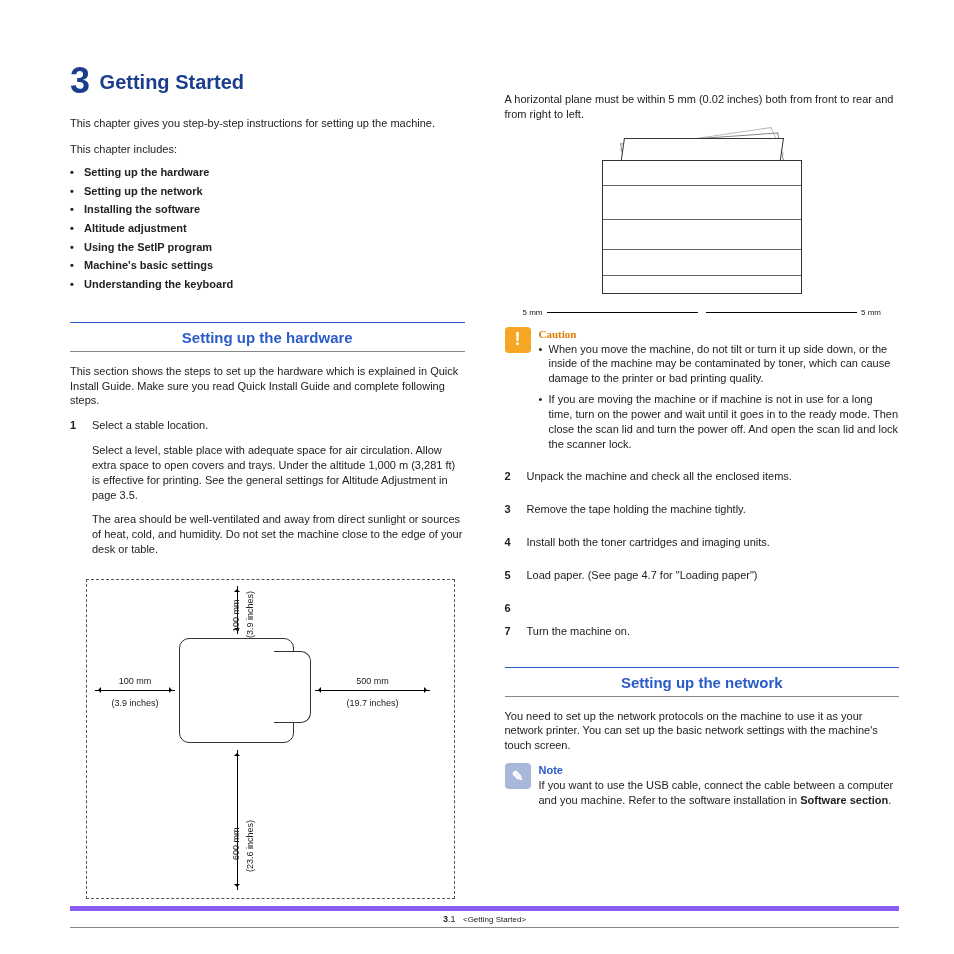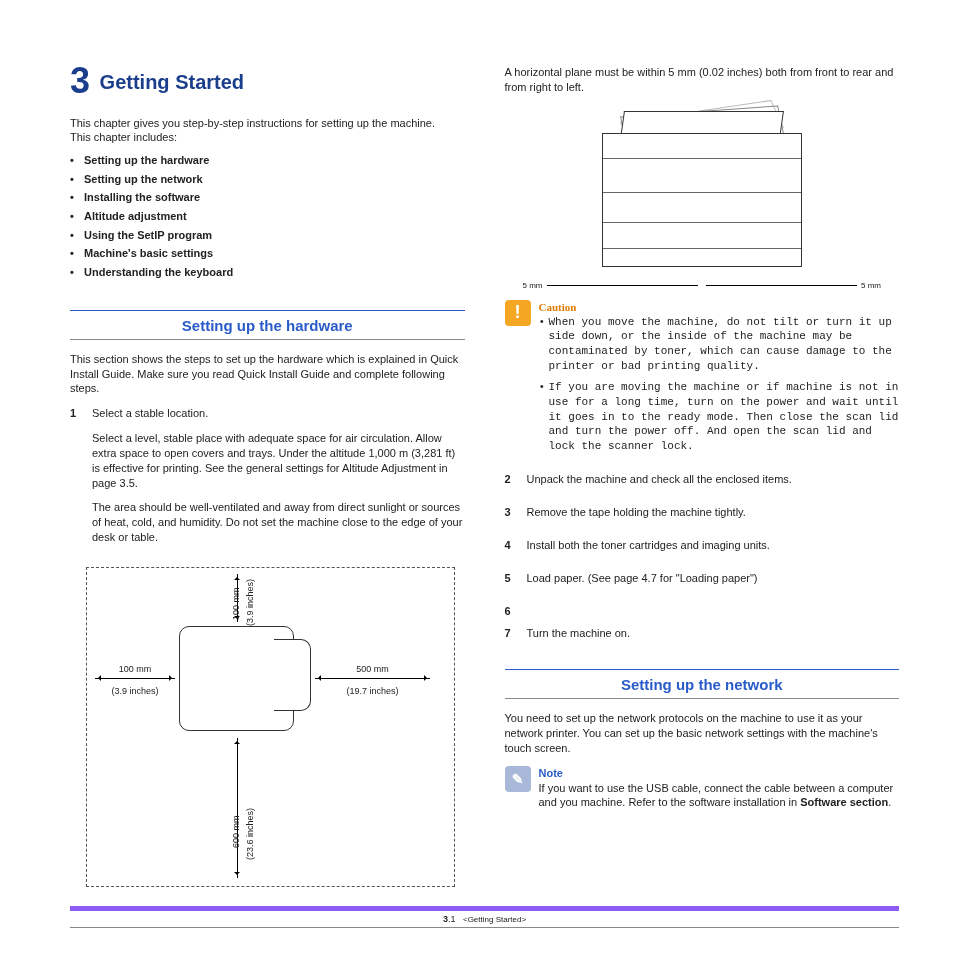--- a/index.html
+++ b/index.html
@@ -1,21 +1,21 @@
 <!DOCTYPE html>
 <html><head>
 <meta charset="utf-8">
 <style>
   * { box-sizing: border-box; margin: 0; padding: 0; }
   body { font-family: Arial, Helvetica, sans-serif; font-size: 11px; color: #222; background: #fff; width: 954px; height: 954px; position: relative; }
   .page { padding: 60px 55px 40px 70px; display: flex; gap: 40px; }
   .col { flex: 1; min-width: 0; }
   .chapter-title { color: #1a3e8c; font-size: 20px; font-weight: bold; margin-bottom: 14px; }
   .chapter-number { font-size: 36px; font-weight: bold; vertical-align: -4px; margin-right: 4px; }
-  .intro { line-height: 1.35; }
+  .intro { line-height: 1.35; margin-bottom: 12px; }
   .includes { margin-bottom: 8px; }
   .toc { list-style: none; padding-left: 14px; margin-bottom: 28px; }
   .toc li { font-weight: bold; line-height: 1.7; position: relative; }
   .toc li::before { content: "•"; position: absolute; left: -14px; }
   .section-heading { color: #2a5cc9; font-size: 15px; font-weight: bold; text-align: center; border-top: 1.5px solid #2a5cc9; border-bottom: 1px solid #888; padding: 6px 0 5px; margin: 8px 0 12px; }
   .para { line-height: 1.35; margin-bottom: 10px; }
   .steps { list-style: none; }
   .steps > li { display: flex; gap: 12px; margin-bottom: 8px; line-height: 1.35; }
   .steps .num { font-weight: bold; min-width: 10px; }
   .steps .body > p { margin-bottom: 10px; }
@@ -42,21 +42,21 @@
   .pf-dim-arrow { flex:1; border-top:1px solid #000; margin: 4px 4px 0; position:relative; }
   .callout { display:flex; gap:8px; margin: 10px 0 12px; }
   .callout-icon { width:26px; height:26px; border-radius:4px; flex-shrink:0; display:flex; align-items:center; justify-content:center; font-size:18px; font-weight:bold; color:#fff; }
   .caution-icon { background:#f5a623; }
   .note-icon { background:#a8b8d8; font-size:14px; }
   .callout-title { font-weight:bold; }
   .callout-title.caution { color:#e07b00;font-family:Liberation Serif, serif; }
   .callout-title.note { color:#2a5cc9; }
   .callout-body { line-height:1.35; }
   .callout-body ul { list-style:none; padding-left:10px; }
-  .callout-body ul li { position:relative; margin-bottom:6px;font-family:Liberation Mono, monospace; }
+  .callout-body ul li { position:relative; margin-bottom:6px; }
   .callout-body ul li::before { content:"•"; position:absolute; left:-10px; }
   .footer { position:absolute; left:70px; right:55px; bottom:26px; border-top:5px solid #8b5cf6; border-bottom:1px solid #888; padding:3px 0; text-align:center; font-size:9px; }
   .footer .pg-num { font-weight:bold; }
 </style>
 </head>
 <body>
 
 <div class="page">
 
   <div class="col">
@@ -105,21 +105,21 @@
       <div class="dim-label rot" style="left:144px; top:52px;">100 mm</div>
       <div class="dim-label rot" style="left:158px; top:58px;">(3.9 inches)</div>
 
       <div class="arrow-v" style="left:150px; top:170px; height:140px;"></div>
       <div class="dim-label rot" style="left:144px; top:280px;">600 mm</div>
       <div class="dim-label rot" style="left:158px; top:292px;">(23.6 inches)</div>
     </div>
   </div>
 
   <div class="col">
-    <p class="para" style="margin-top:5px;">A horizontal plane must be within 5 mm (0.02 inches) both from front to rear and from right to left.</p>
+    <p class="para" style="margin-top:32px;">A horizontal plane must be within 5 mm (0.02 inches) both from front to rear and from right to left.</p>
 
     <div class="printer-front">
       <div class="pf-ghost2"></div>
       <div class="pf-ghost1"></div>
       <div class="pf-adf"></div>
       <div class="pf-body">
         <div class="pf-line" style="top:24px;"></div>
         <div class="pf-line" style="top:58px;"></div>
         <div class="pf-line" style="top:88px;"></div>
         <div class="pf-line" style="top:114px;"></div>

